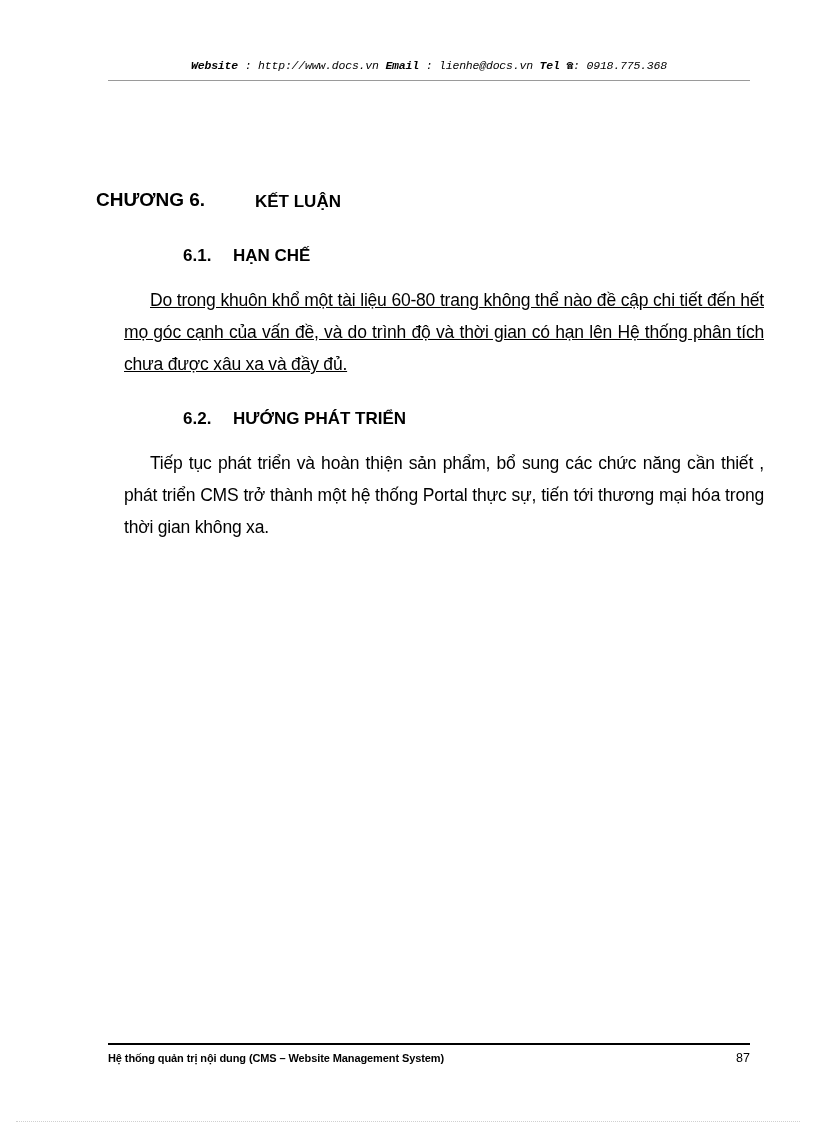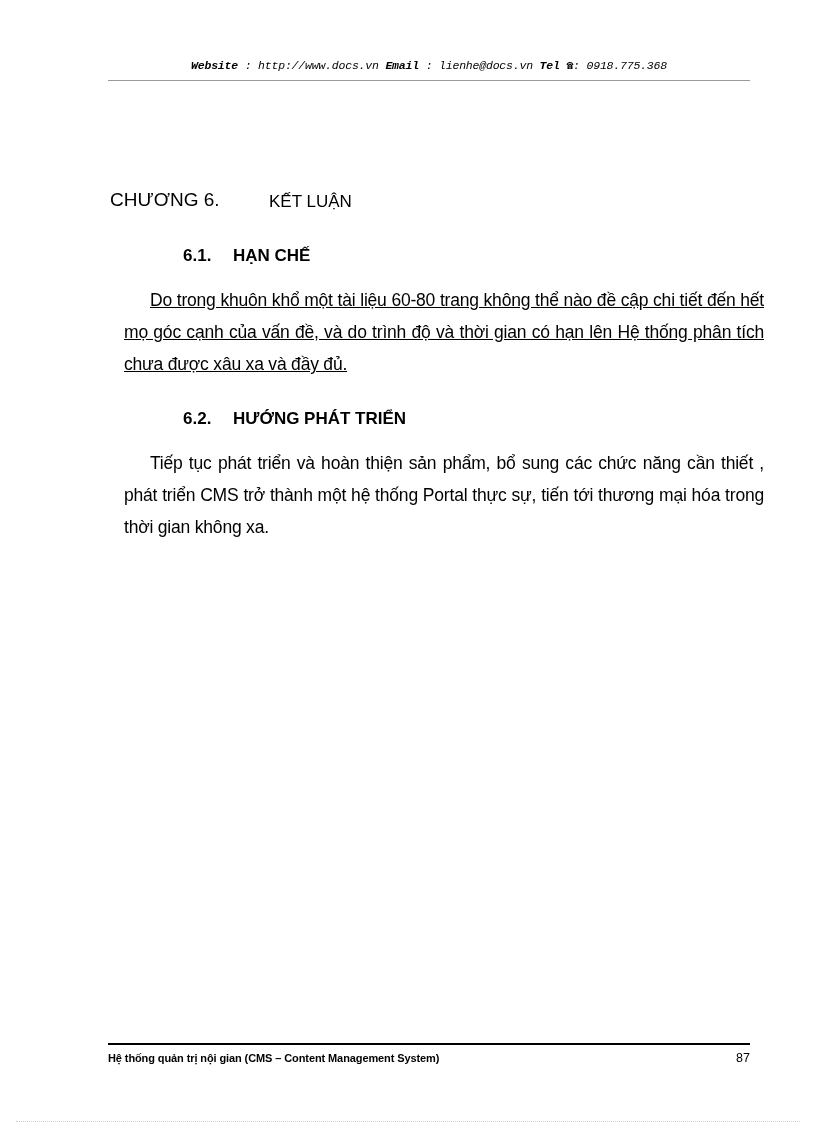--- a/index.html
+++ b/index.html
@@ -5,21 +5,21 @@
     html, body { margin: 0; padding: 0; background: #ffffff; }
     body { width: 816px; height: 1123px; position: relative; overflow: hidden; font-family: "Liberation Sans", sans-serif; color: #000; }
     .header {
       position: absolute; left: 108px; top: 58px; width: 642px;
       text-align: center; font-size: 11.5px; font-style: italic; font-family: Liberation Mono, monospace;
       letter-spacing: -0.2px;
     }
     .header b { font-weight: bold; }
     .header-rule { position: absolute; left: 108px; top: 80px; width: 642px; height: 0; border-top: 1px solid #9a9a9a; }
     .chapter {
-      position: absolute; left: 110px; top: 189px; font-size: 19px; font-weight: normal; white-space: nowrap;
+      position: absolute; left: 96px; top: 189px; font-size: 19px; font-weight: bold; white-space: nowrap;
     }
     .chapter .num { display: inline-block; width: 159px; }
     .chapter .title { font-size: 17px; vertical-align: -1px; }
     .section {
       position: absolute; left: 158px; font-size: 17px; font-weight: bold; white-space: nowrap; margin-left: 25px;
     }
     .section .num { display: inline-block; width: 50px; }
     .para {
       position: absolute; left: 108px; width: 640px; font-size: 17.5px; line-height: 32px;
       text-align: justify; text-indent: 26px; letter-spacing: -0.2px;
@@ -50,15 +50,15 @@
   <span class="num">6.1.</span><span>HẠN CHẾ</span>
 </div>
 <p class="para" style="top:268px; margin:16px;text-decoration:underline;">Do trong khuôn khổ một tài liệu 60-80 trang không thể nào đề cập chi tiết đến hết mọ góc cạnh của vấn đề, và do trình độ và thời gian có hạn lên Hệ thống phân tích chưa được xâu xa  và đầy đủ.</p>
 
 <div class="section" style="top:409px;">
   <span class="num">6.2.</span><span>HƯỚNG PHÁT TRIỂN</span>
 </div>
 <p class="para" style="top:431px; margin:16px;">Tiếp tục phát triển và hoàn thiện sản phẩm,  bổ sung các chức năng cần thiết , phát triển CMS trở thành một hệ thống Portal thực sự, tiến tới thương mại hóa trong thời gian không xa.</p>
 
 <div class="footer-rule"></div>
-<div class="footer-text">Hệ thống quản trị nội gian (CMS – Content Management System)</div>
+<div class="footer-text">Hệ thống quản trị nội dung (CMS – Website Management System)</div>
 <div class="page-num">87</div>
 <div class="bottom-dots"></div>
 
 </body></html>

